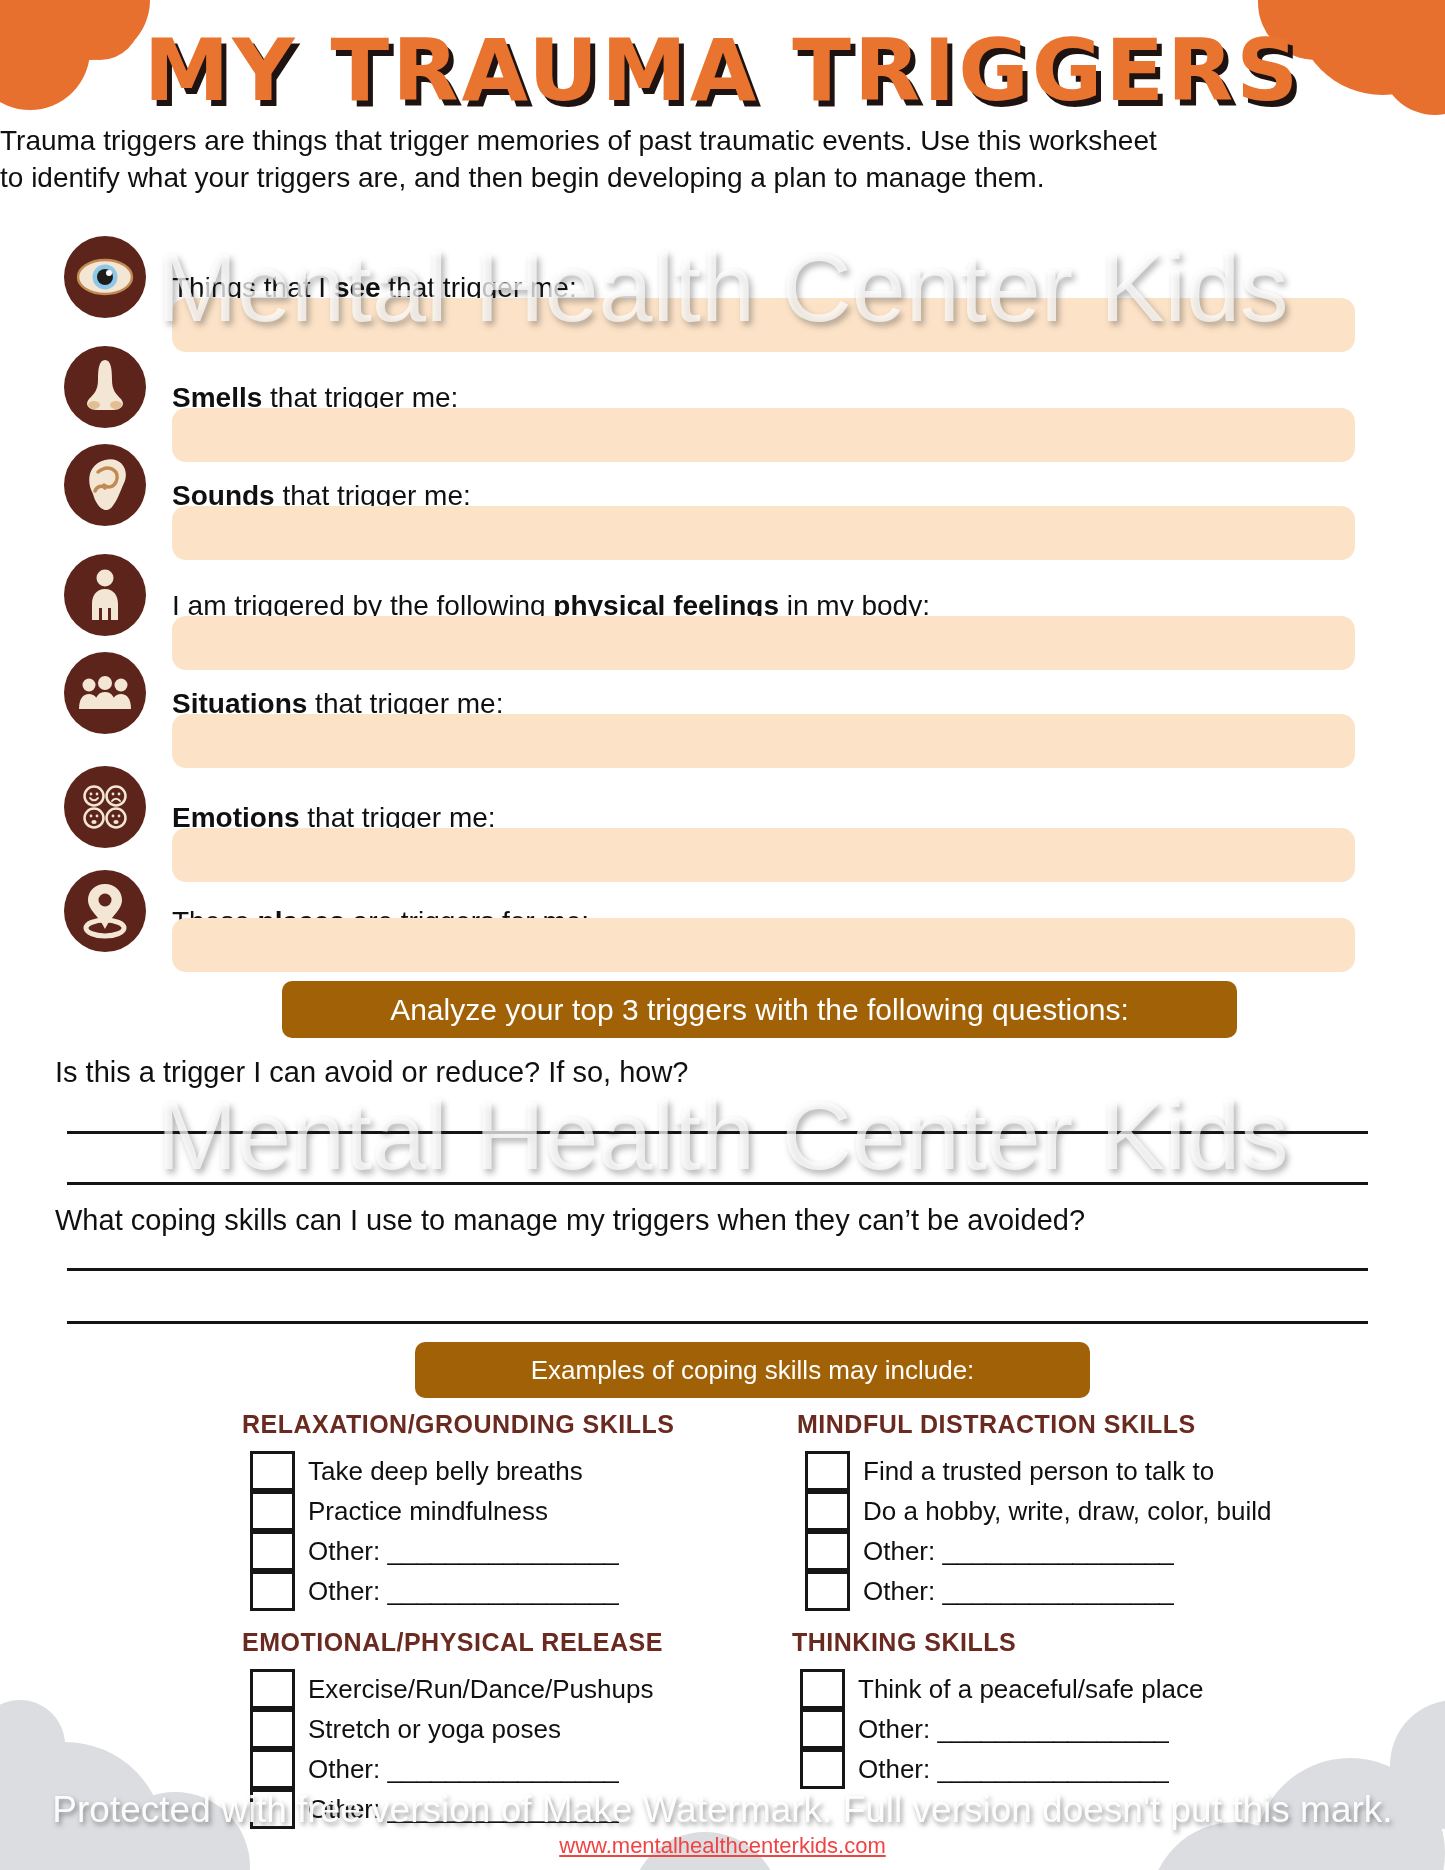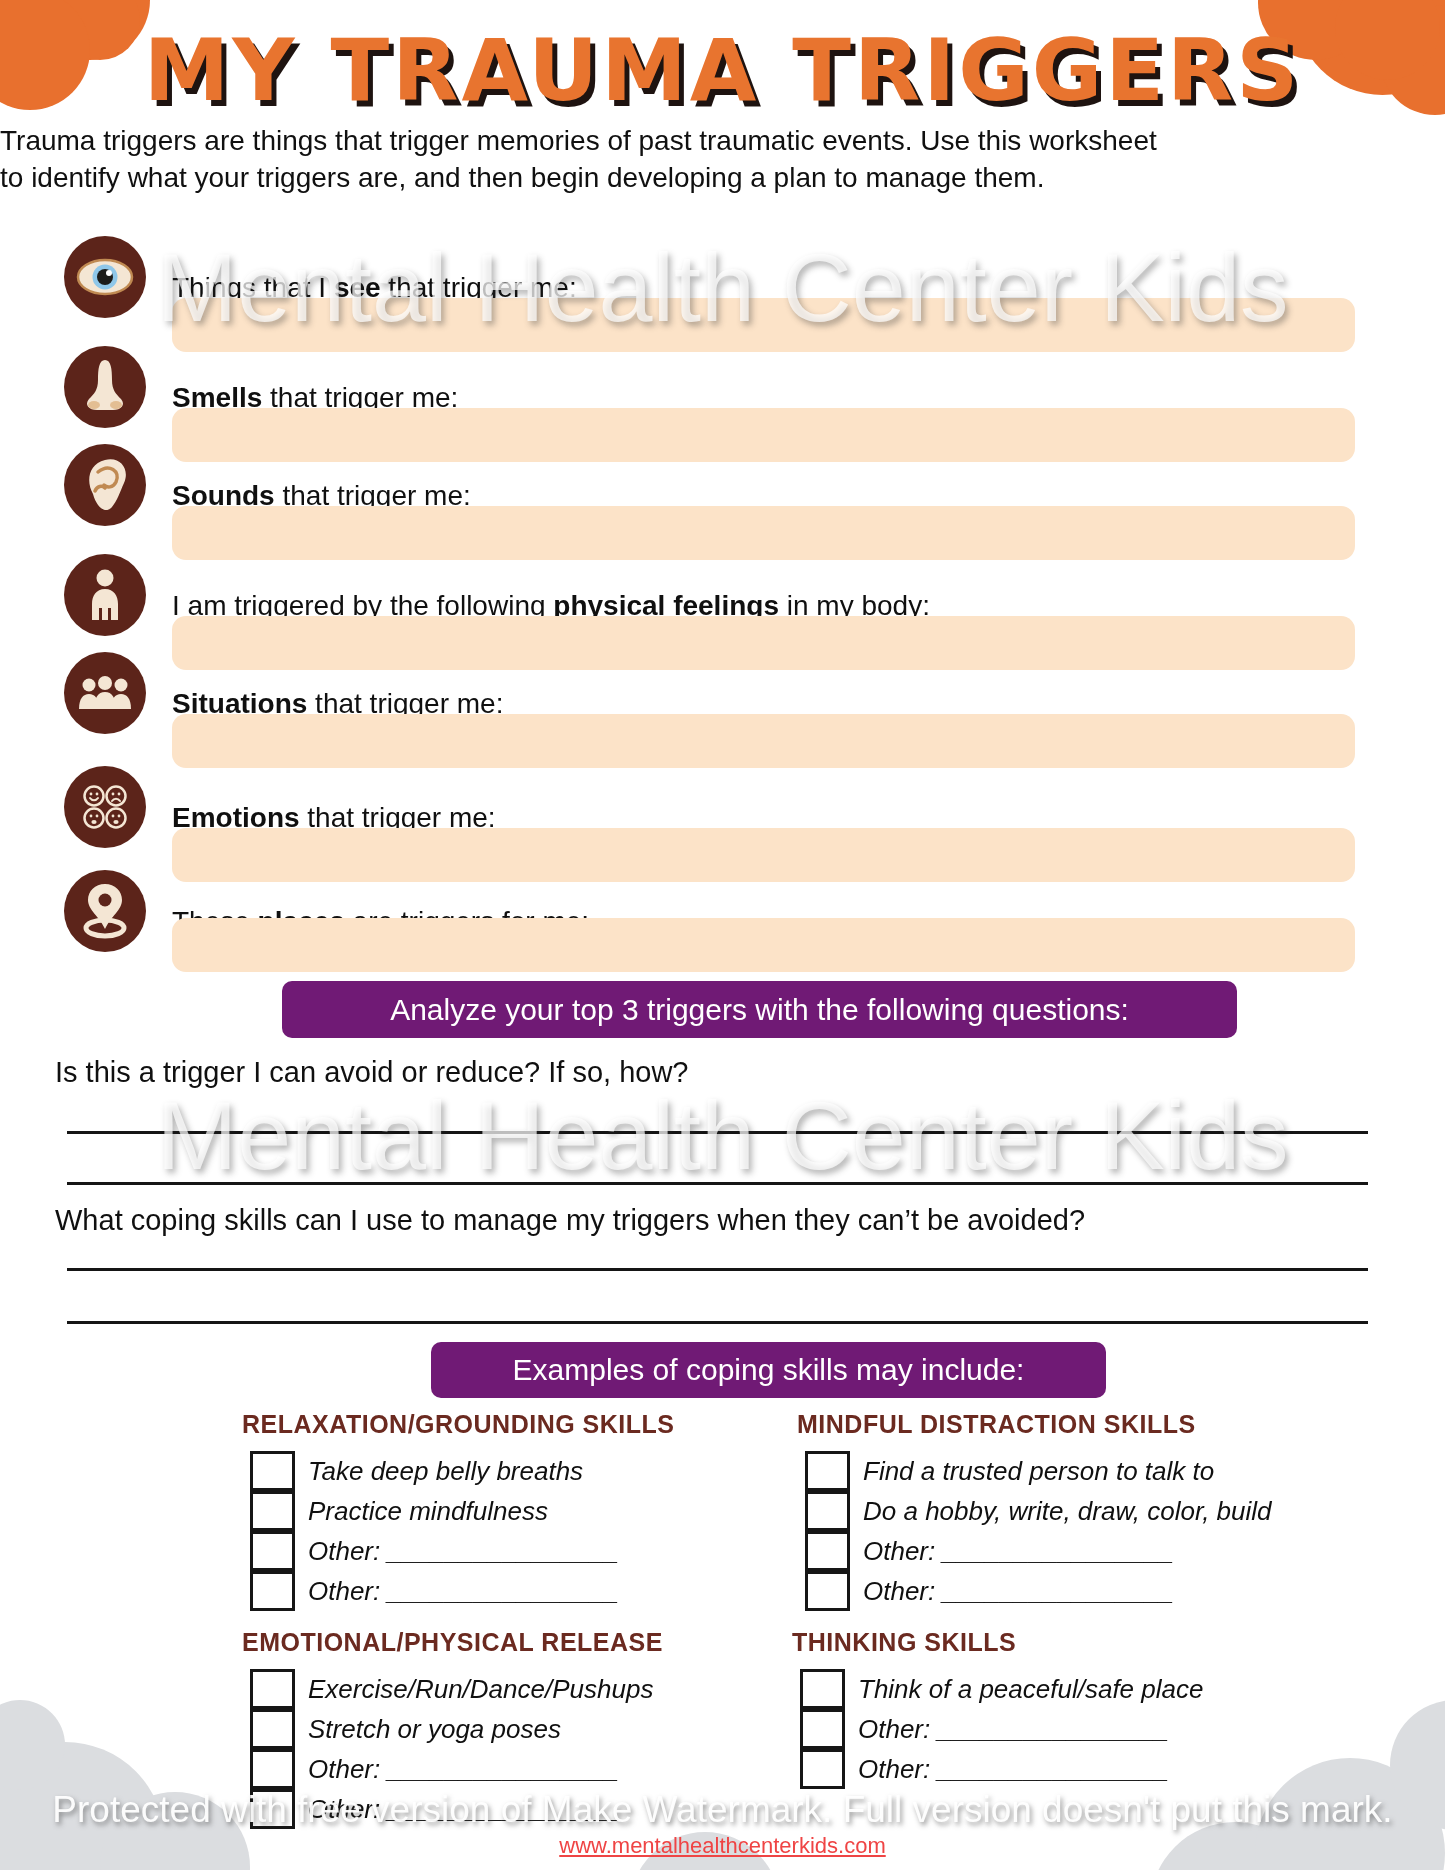--- a/index.html
+++ b/index.html
@@ -45,36 +45,36 @@
     position:absolute;left:172px;top:36px;font-size:28px;color:#101010;white-space:nowrap;
   }
   .trig-label b{font-weight:700;}
   .trig-field{
     position:absolute;left:172px;top:62px;width:1183px;height:54px;
     background:#FCE3C8;border-radius:14px;
   }
   .trig--tight .trig-field{top:48px;}
   
   .banner{
-    position:absolute;background:#701a75;border-radius:10px;z-index:5;
+    position:absolute;background:#a16207;border-radius:10px;z-index:5;
     color:#ffffff;text-align:center;white-space:nowrap;
   }
   .banner1{left:282px;top:981px;width:955px;height:57px;font-size:30px;line-height:57px;}
-  .banner2{left:415px;top:1342px;width:675px;height:56px;font-size:30px;line-height:56px;margin-left:16px;}
+  .banner2{left:415px;top:1342px;width:675px;height:56px;font-size:26px;line-height:56px;}
   
   .question{position:absolute;left:55px;font-size:29px;color:#101010;z-index:5;white-space:nowrap;}
   .q1{top:1056px;} .q2{top:1204px;}
   .ans-line{position:absolute;left:67px;width:1301px;height:0;border-top:3px solid #151515;z-index:5;}
   .l1{top:1131px;} .l2{top:1182px;} .l3{top:1268px;} .l4{top:1321px;}
   
   .skill-group{position:absolute;z-index:5;width:560px;}
   .skill-head{
     font-size:25px;font-weight:700;letter-spacing:.5px;color:#6B2A20;white-space:nowrap;
   }
-  .skill-rows{margin-top:12px;padding-left:8px;font-style:italic;}
+  .skill-rows{margin-top:12px;padding-left:8px;}
   .skill-row{display:flex;align-items:center;height:40px;}
   .cb{width:45px;height:40px;border:3px solid #161616;background:#fff;box-sizing:border-box;flex:none;}
   .skill-row span{margin-left:13px;font-size:26px;color:#101010;white-space:nowrap;}
   .g1{left:242px;top:1410px;} .g2{left:797px;top:1410px;}
   .g3{left:242px;top:1628px;} .g4{left:792px;top:1628px;}
   
   .wm-brand{
     position:absolute;left:0;width:100%;text-align:center;z-index:30;pointer-events:none;
     font-size:97px;color:rgba(255,255,255,0.72);white-space:nowrap;
     text-shadow:3px 4px 6px rgba(40,40,40,0.35);

